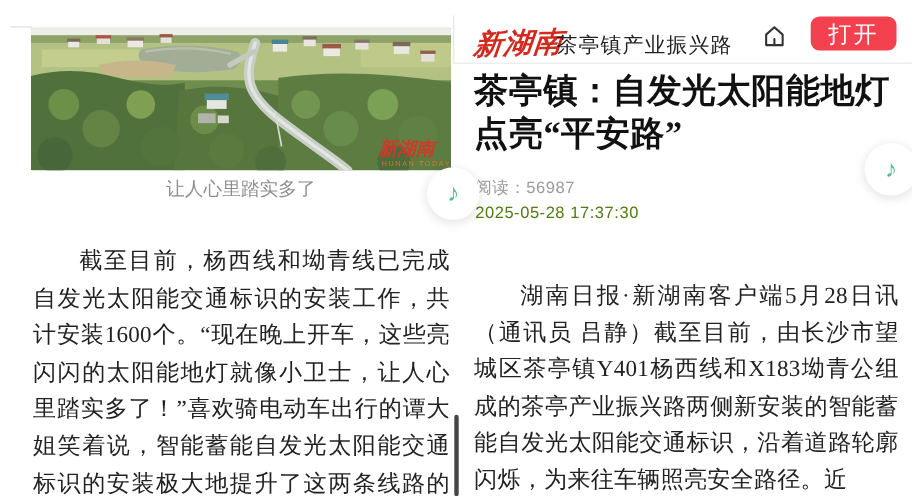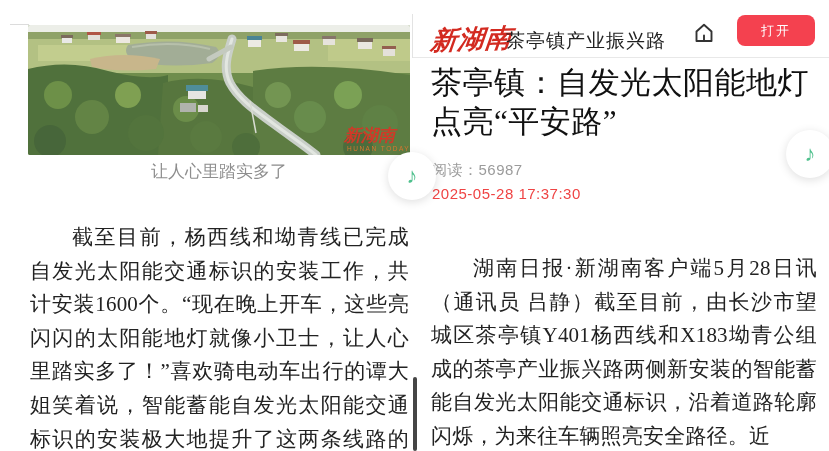--- a/index.html
+++ b/index.html
@@ -46,35 +46,35 @@
     font-style: italic; font-weight: bold;
     font-size: 26px; color: #d32a20;
     transform: skewX(-8deg) rotate(-2deg);
     letter-spacing: 1px;
   }
   .brand { left: 506px; top: 28px; font-size: 19px; color: #222; letter-spacing: 1px; }
   .home-btn { left: 691px; top: 20px; width: 26px; height: 26px; display: flex; align-items: center; justify-content: center; cursor: pointer; }
   .open-btn {
     left: 737px; top: 15px; width: 78px; height: 31px;
     background: #f4414f; border: none; border-radius: 8px;
-    color: #ffffff; font-size: 13px; letter-spacing: 2px;
+    color: #ffffff; font-size: 21px; letter-spacing: 2px;
     display: flex; align-items: center; justify-content: center;
     cursor: pointer; font-family: "Liberation Sans", sans-serif;
   }
   .header-divider { left: 413px; top: 57px; width: 416px; height: 1px; background: #e8e8e8; }
 
   .title {
     left: 431px; top: 63px; width: 388px;
     font-family: "Liberation Serif", serif;
-    font-weight: normal; font-size: 31px; line-height: 39px;
+    font-weight: bold; font-size: 31px; line-height: 39px;
     color: #111111; letter-spacing: 0.5px;
   }
   .meta-row  { left: 432px; top: 161px; width: 383px; display: flex; justify-content: space-between; }
   .meta-text { font-size: 15px; color: #9b9b9b; letter-spacing: 0.5px; }
-  .date-text { left: 432px; top: 185px; font-size: 15px; color: #ef4444; letter-spacing: 0.5px; }
+  .date-text { left: 432px; top: 185px; font-size: 15px; color: #4d7c0f; letter-spacing: 0.5px; }
 
   
   .audio-fab {
     width: 48px; height: 48px; border-radius: 50%;
     background: #ffffff;
     box-shadow: 0 2px 10px rgba(0,0,0,0.13);
     display: flex; align-items: center; justify-content: center;
     cursor: pointer; z-index: 5;
   }
   .audio-fab-left  { left: 388px; top: 152px; }

